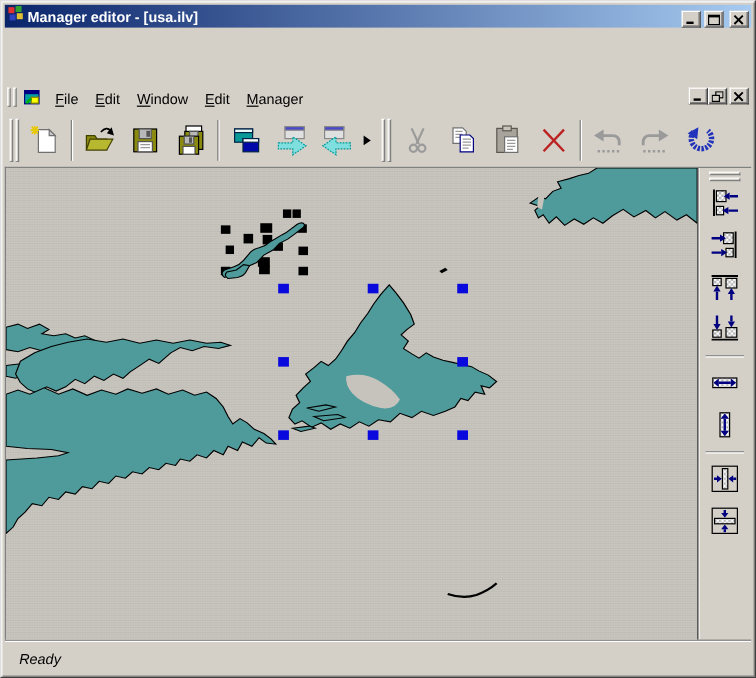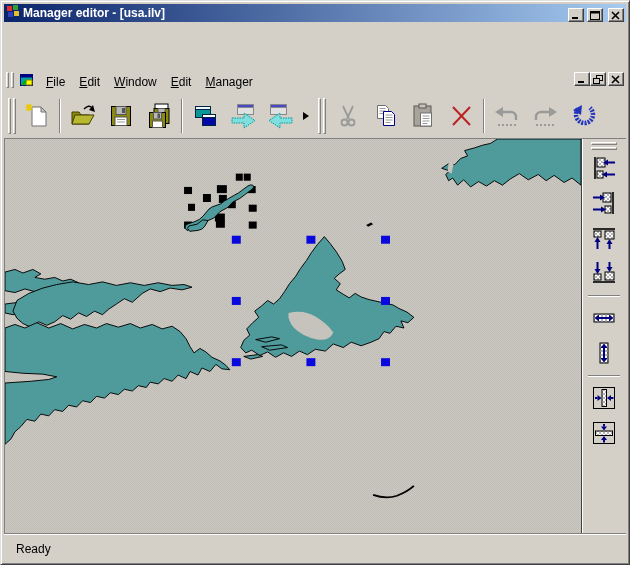--- a/index.html
+++ b/index.html
@@ -34,21 +34,21 @@
     background-image:conic-gradient(#cbc8c2 25%,#c0bdb7 0 50%,#cbc8c2 0 75%,#c0bdb7 0);background-size:2px 2px;
     border-right:1px solid #404040;}
   .map svg{position:absolute;inset:0;width:100%;height:100%;}
   .side{flex:0 0 44px;background:#d4d0c8;display:flex;flex-direction:column;align-items:center;padding-top:2px;
     box-shadow:inset 1px 0 0 #fff;}
   .grip-h{width:26px;height:3px;border:1px solid;border-color:#fff #808080 #808080 #fff;margin:1px 0;}
   .sbtn{width:36px;height:34px;display:flex;align-items:center;justify-content:center;background:transparent;border:none;padding:0;margin-bottom:1px;}
   .ssep{width:32px;height:2px;border-top:1px solid #808080;border-bottom:1px solid #fff;margin:4px 0;}
   
   .statusbar{flex:0 0 28px;border-top:1px solid #808080;box-shadow:inset 0 1px 0 #fff;display:flex;align-items:center;
-    padding:2px 12px 0;font-size:12px;color:#000;}
+    padding:2px 12px 0;font-size:12px;color:#000;font-style:italic;}
   .land{fill:#4f9b9b;stroke:#000;stroke-width:1;}
   .water{fill:#c6c3bd;stroke:none;}
   .hblk{fill:#000;}
   .hblu{fill:#0909dd;}
 </style>
 </head>
 <body>
 
 <svg width="0" height="0" style="position:absolute" aria-hidden="true">
   <defs>

